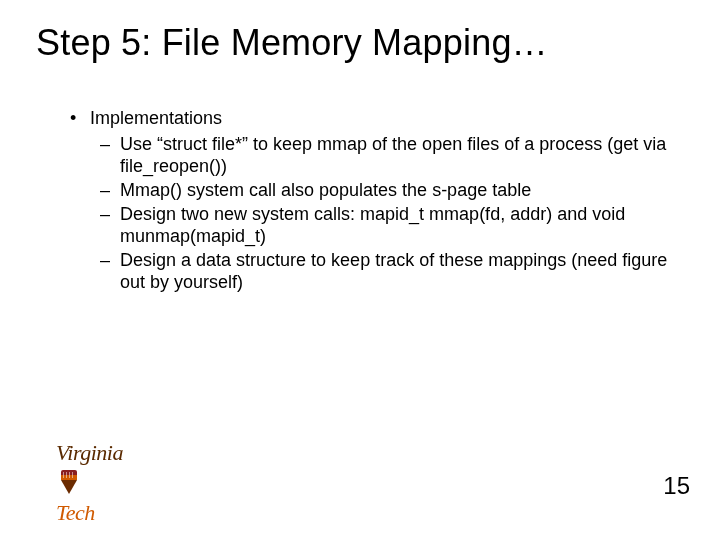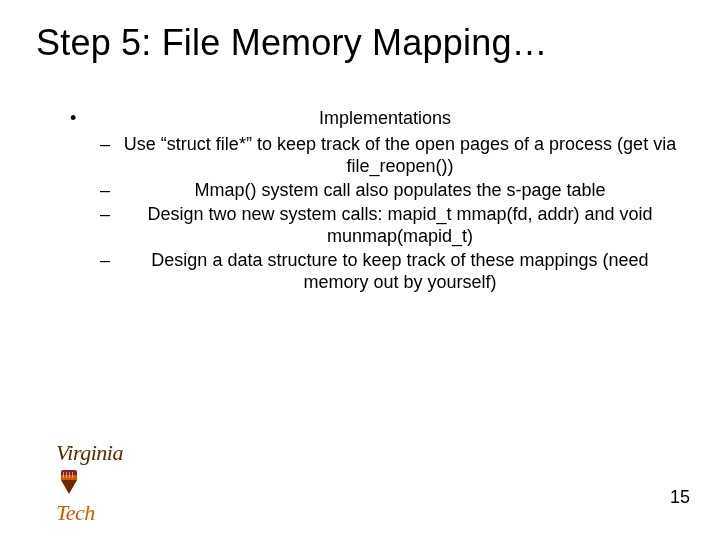--- a/index.html
+++ b/index.html
@@ -28,21 +28,20 @@
     font-weight: 400;
     letter-spacing: 0.2px;
   }
   .body {
     position: absolute;
     top: 108px;
     left: 64px;
     right: 40px;
     font-size: 18px;
     line-height: 1.22;
-    text-align: center;
   }
   ul { margin: 0; padding: 0; list-style: none; }
   li { margin: 0; padding: 0; }
 
   
   .l1 > li {
     position: relative;
     padding-left: 26px;
     margin-bottom: 2px;
   }
@@ -85,22 +84,22 @@
     content: "•";
     position: absolute;
     left: 8px;
     top: 0;
     font-size: 14px;
   }
 
   .pagenum {
     position: absolute;
     right: 30px;
-    bottom: 32px;
-    font-size: 18px;
+    bottom: 40px;
+    font-size: 24px;
   }
 
   
   .logo {
     position: absolute;
     left: 56px;
     bottom: 14px;
     display: flex;
     align-items: flex-end;
     gap: 2px;
@@ -149,24 +148,24 @@
 
 <div class="slide">
 
   <div class="title">Step 5: File Memory Mapping…</div>
 
   <div class="body">
     <ul class="l1">
       <li>
         <span>Implementations</span>
         <ul class="l2">
-          <li>Use “struct file*” to keep track of the open pages of a process (get via file_reopen())</li>
+          <li>Use “struct file*” to keep mmap of the open files of a process (get via file_reopen())</li>
           <li>Mmap() system call also populates the s-page table</li>
           <li>Design two new system calls: mapid_t mmap(fd, addr) and void munmap(mapid_t)</li>
-          <li>Design a data structure to keep track of these mappings (need memory out by yourself)</li>
+          <li>Design a data structure to keep track of these mappings (need figure out by yourself)</li>
         </ul>
       </li>
     </ul>
   </div>
 
   <div class="logo">
     <div class="logo-text">
       <span>Virginia</span>
       <div class="logo-shield">
           <div class="stripes"></div>

